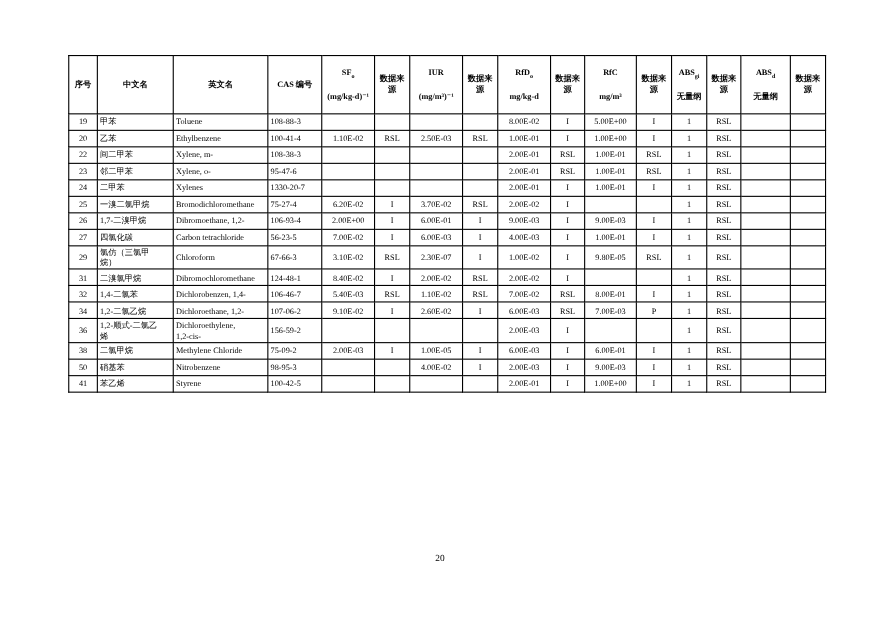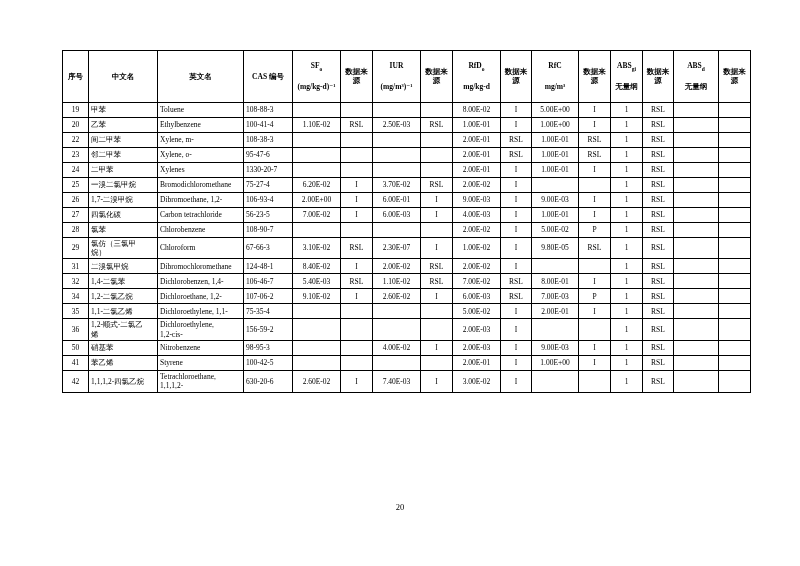--- a/index.html
+++ b/index.html
@@ -268,38 +268,20 @@
           <td>4.00E-03</td>
           <td>I</td>
           <td>1.00E-01</td>
           <td>I</td>
           <td>1</td>
           <td>RSL</td>
           <td></td>
           <td></td>
         </tr>
         <tr>
-          <td>28</td>
-          <td class="al">氯苯</td>
-          <td class="al">Chlorobenzene</td>
-          <td class="al">108-90-7</td>
-          <td></td>
-          <td></td>
-          <td></td>
-          <td></td>
-          <td>2.00E-02</td>
-          <td>I</td>
-          <td>5.00E-02</td>
-          <td>P</td>
-          <td>1</td>
-          <td>RSL</td>
-          <td></td>
-          <td></td>
-        </tr>
-        <tr>
           <td>29</td>
           <td class="al">氯仿（三氯甲
 烷）</td>
           <td class="al">Chloroform</td>
           <td class="al">67-66-3</td>
           <td>3.10E-02</td>
           <td>RSL</td>
           <td>2.30E-07</td>
           <td>I</td>
           <td>1.00E-02</td>
@@ -359,58 +341,58 @@
           <td>6.00E-03</td>
           <td>RSL</td>
           <td>7.00E-03</td>
           <td>P</td>
           <td>1</td>
           <td>RSL</td>
           <td></td>
           <td></td>
         </tr>
         <tr>
-          <td>35</td>
-          <td class="al">1,1-二氯乙烯</td>
-          <td class="al">Dichloroethylene, 1,1-</td>
-          <td class="al">75-35-4</td>
-          <td></td>
-          <td></td>
-          <td></td>
-          <td></td>
-          <td>5.00E-02</td>
-          <td>I</td>
-          <td>2.00E-01</td>
-          <td>I</td>
-          <td>1</td>
-          <td>RSL</td>
-          <td></td>
-          <td></td>
-        </tr>
-        <tr>
           <td>36</td>
           <td class="al">1,2-顺式-二氯乙
 烯</td>
           <td class="al">Dichloroethylene,
 1,2-cis-</td>
           <td class="al">156-59-2</td>
           <td></td>
           <td></td>
           <td></td>
           <td></td>
           <td>2.00E-03</td>
           <td>I</td>
           <td></td>
           <td></td>
           <td>1</td>
           <td>RSL</td>
           <td></td>
           <td></td>
         </tr>
         <tr>
+          <td>38</td>
+          <td class="al">二氯甲烷</td>
+          <td class="al">Methylene Chloride</td>
+          <td class="al">75-09-2</td>
+          <td>2.00E-03</td>
+          <td>I</td>
+          <td>1.00E-05</td>
+          <td>I</td>
+          <td>6.00E-03</td>
+          <td>I</td>
+          <td>6.00E-01</td>
+          <td>I</td>
+          <td>1</td>
+          <td>RSL</td>
+          <td></td>
+          <td></td>
+        </tr>
+        <tr>
           <td>50</td>
           <td class="al">硝基苯</td>
           <td class="al">Nitrobenzene</td>
           <td class="al">98-95-3</td>
           <td></td>
           <td></td>
           <td>4.00E-02</td>
           <td>I</td>
           <td>2.00E-03</td>
           <td>I</td>
@@ -427,39 +409,20 @@
           <td class="al">Styrene</td>
           <td class="al">100-42-5</td>
           <td></td>
           <td></td>
           <td></td>
           <td></td>
           <td>2.00E-01</td>
           <td>I</td>
           <td>1.00E+00</td>
           <td>I</td>
-          <td>1</td>
-          <td>RSL</td>
-          <td></td>
-          <td></td>
-        </tr>
-        <tr>
-          <td>42</td>
-          <td class="al">1,1,1,2-四氯乙烷</td>
-          <td class="al">Tetrachloroethane,
-1,1,1,2-</td>
-          <td class="al">630-20-6</td>
-          <td>2.60E-02</td>
-          <td>I</td>
-          <td>7.40E-03</td>
-          <td>I</td>
-          <td>3.00E-02</td>
-          <td>I</td>
-          <td></td>
-          <td></td>
           <td>1</td>
           <td>RSL</td>
           <td></td>
           <td></td>
         </tr>
       </tbody>
   </table>
 
   <div class="page-num">20</div>
 

